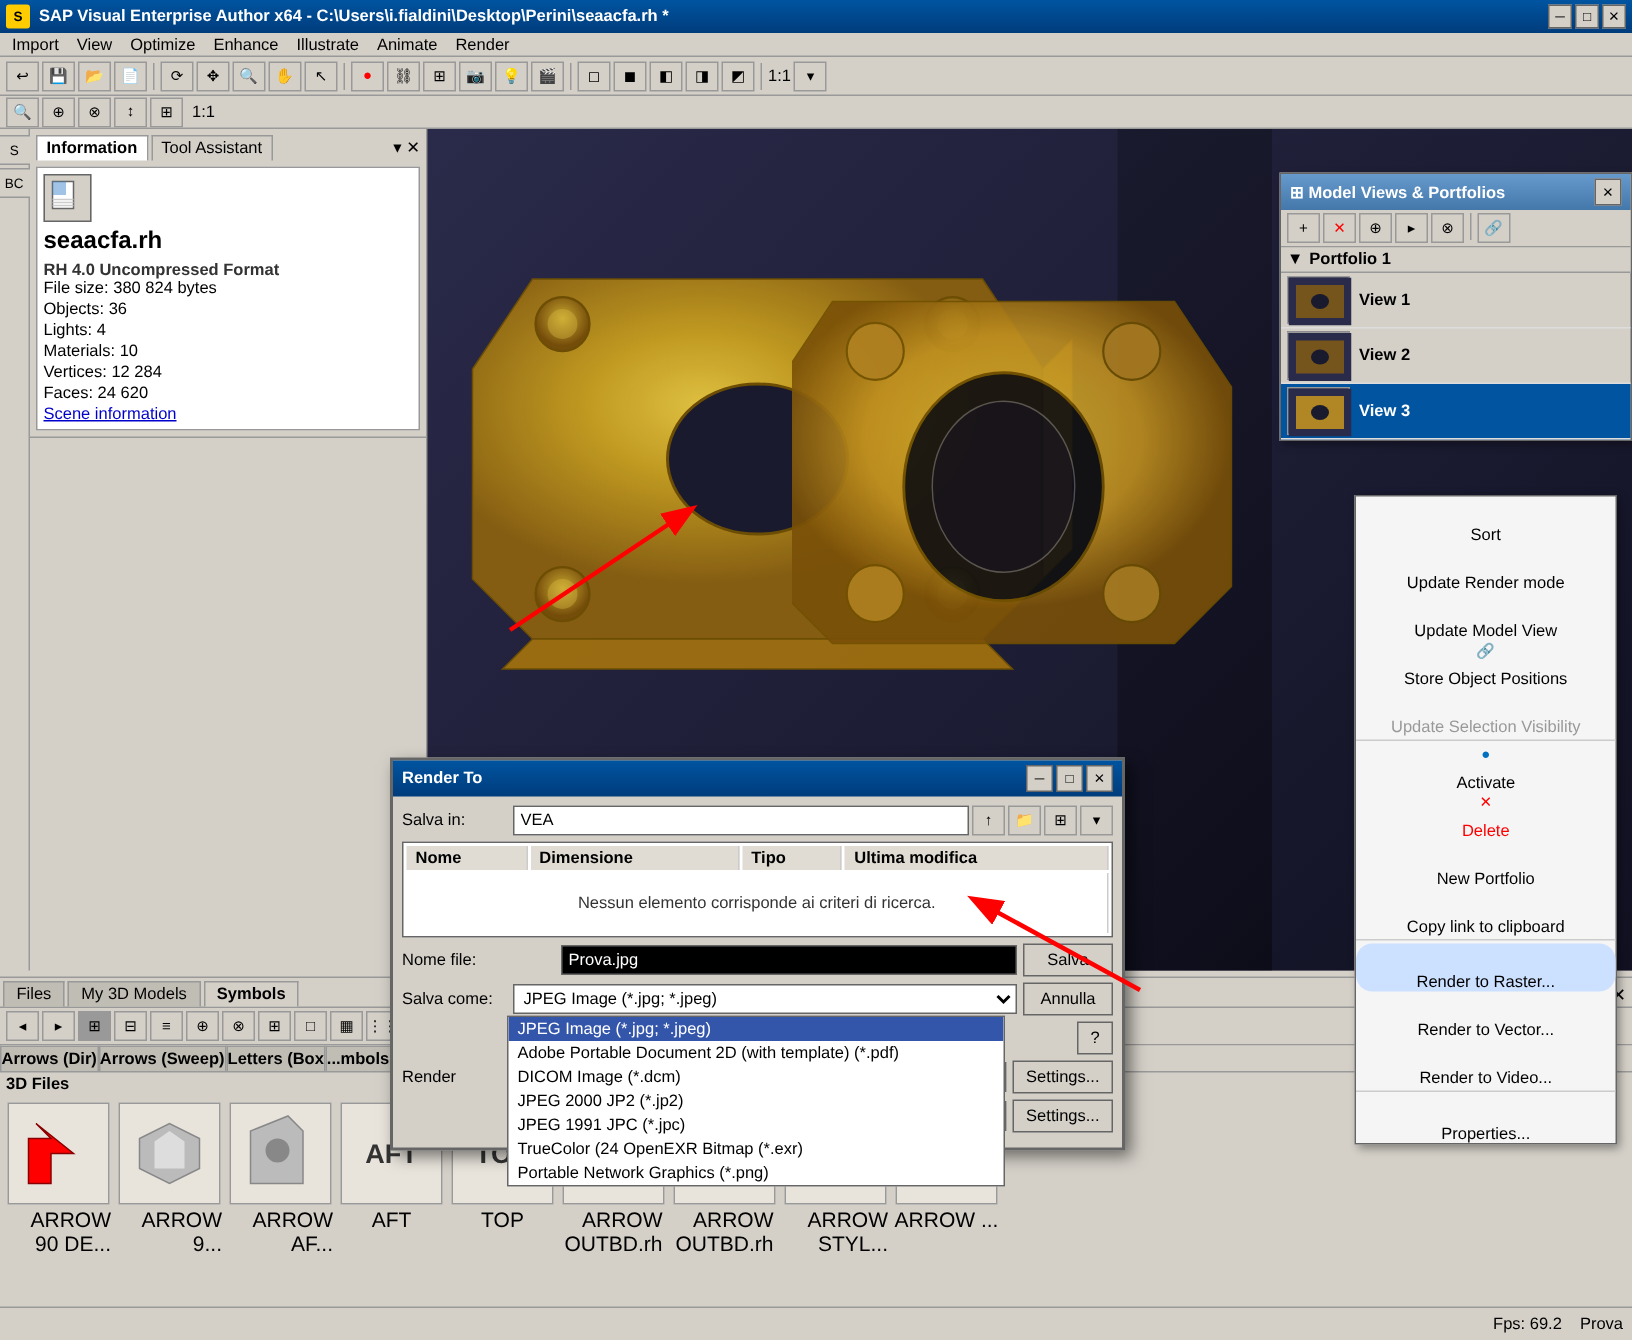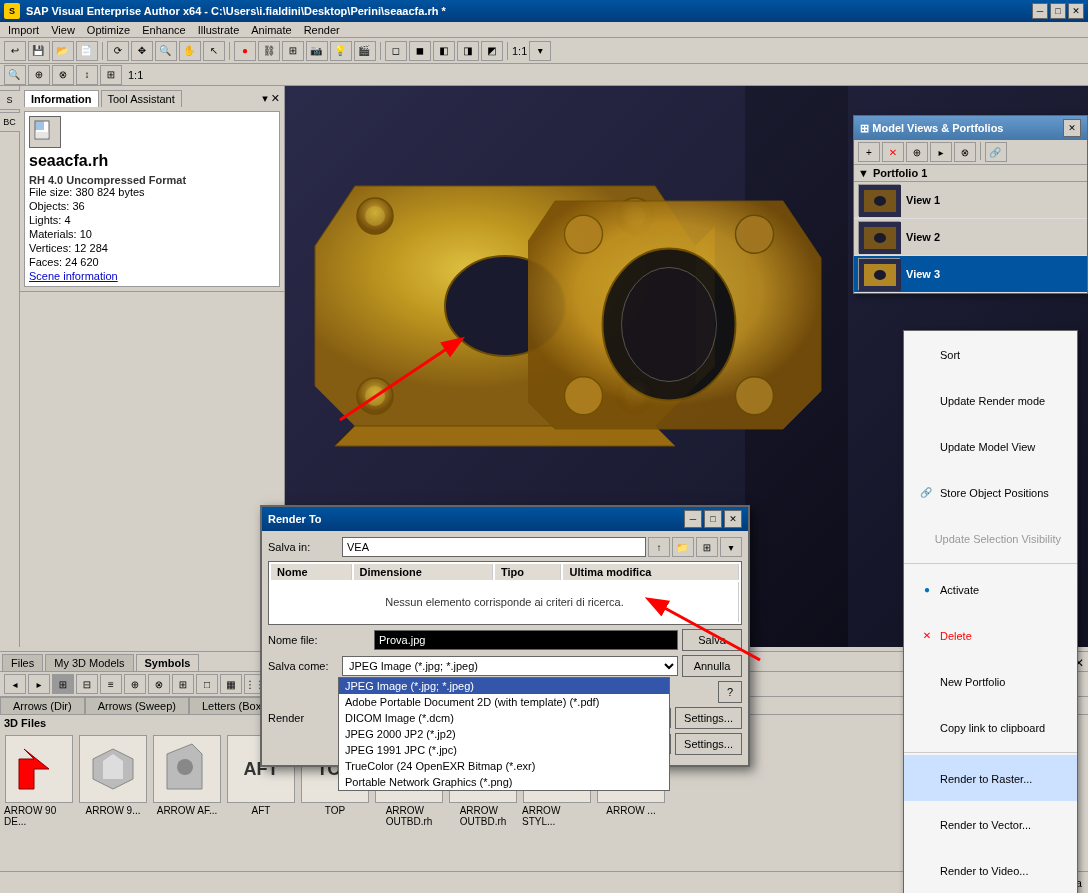--- a/index.html
+++ b/index.html
@@ -246,22 +246,22 @@
       border: 1px solid #999;
       background: #e8e4dc;
       display: flex;
       align-items: center;
       justify-content: center;
       font-size: 9px;
       position: relative;
       overflow: hidden;
     }
     .thumbnail-label {
-      font-size: 10px;
-      text-align: left;
+      font-size: 14px;
+      text-align: right;
       margin-top: 2px;
       max-width: 70px;
       word-break: break-word;
     }
 
     
     #model-views-panel {
       position: absolute;
       top: 115px;
       right: 0;
@@ -327,30 +327,31 @@
       position: absolute;
       top: 330px;
       right: 10px;
       width: 175px;
       background: #f5f5f5;
       border: 1px solid #666;
       box-shadow: 2px 2px 6px rgba(0,0,0,0.4);
       z-index: 200;
     }
     .ctx-item {
-      padding: 16px 16px;
+      padding: 0 16px;
       font-size: 11px;
       cursor: pointer;
       color: #000;
       display: flex;
-      align-items: flex-end;
+      align-items: center;
       gap: 6px;
       white-space: nowrap;
-    }
-    .ctx-item.highlighted { background: #cce0ff; }
+      flex-direction: column;
+    }
+    .ctx-item.highlighted { background: #cce0ff; border-radius: 11px; }
     .ctx-item.disabled { color: #999; cursor: default; }
     .ctx-separator {
       height: 1px;
       background: #ccc;
       margin: 2px 0;
     }
     .ctx-item .ctx-icon {
       width: 14px;
       height: 14px;
       display: flex;
@@ -460,27 +461,28 @@
     }
 
     
     #symbol-tabs {
       display: flex;
       background: #d4d0c8;
       border-bottom: 1px solid #999;
       overflow-x: auto;
     }
     .symbol-tab {
-      padding: 2px 12px;
+      padding: 2px 0;
       border: 1px solid #999;
       border-bottom: none;
       cursor: pointer;
       font-size: 11px;
       background: #c0bdb4;
       white-space: nowrap;
+      font-weight: bold;
     }
     .symbol-tab.active {
       background: #d4d0c8;
     }
     .symbol-tab.warning {
       color: #000;
     }
 
     
     .arrow-svg {

